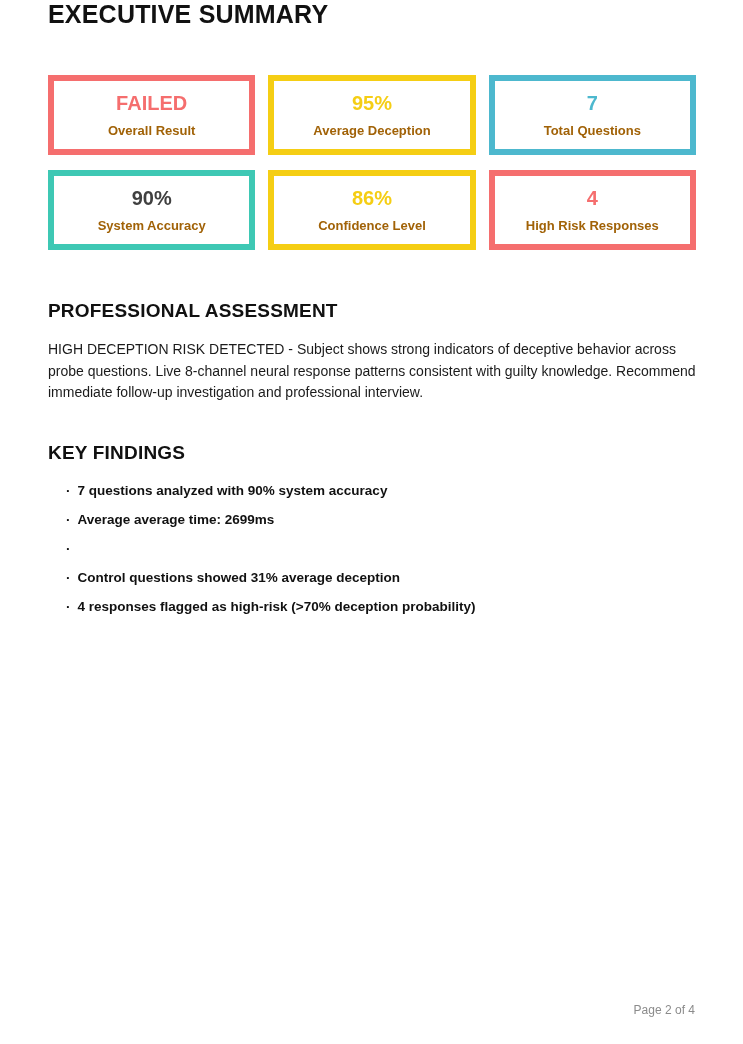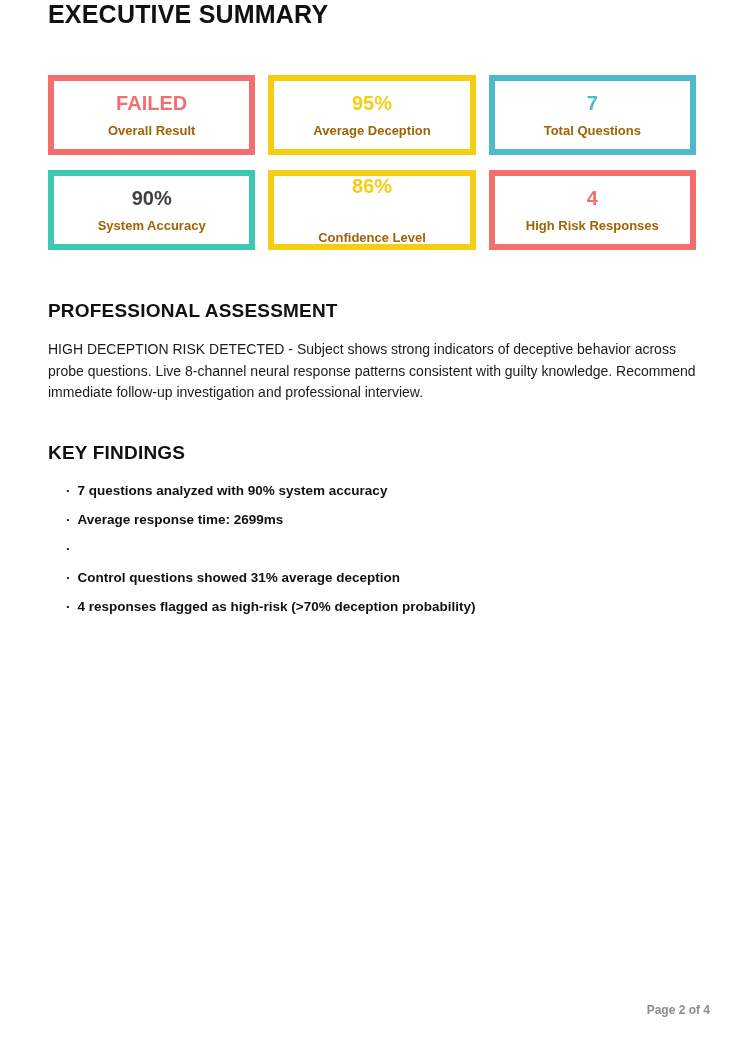--- a/index.html
+++ b/index.html
@@ -84,24 +84,24 @@
     color: #111111;
     line-height: 14.5px;
   }
   .finding-bullet {
     margin-right: 7px;
     font-weight: 700;
   }
 
   .page-footer {
     position: absolute;
-    right: 33px;
+    right: 48px;
     bottom: 27px;
     font-size: 12px;
-    font-weight: 700;
+    font-weight: 400;
     color: #8b8b8b;
   }
 </style>
 </head>
 <body>
 
 <div class="page">
   <div class="content">
 
     <h1 class="doc-title">EXECUTIVE SUMMARY</h1>
@@ -121,21 +121,21 @@
       <div class="stat-card" style="border-color: rgb(77, 184, 206);">
         <div class="stat-value" style="color: rgb(77, 184, 206);">7</div>
         <div class="stat-label">Total Questions</div>
       </div>
 
       <div class="stat-card" style="border-color: rgb(62, 200, 180);">
         <div class="stat-value" style="color: #404040;">90%</div>
         <div class="stat-label">System Accuracy</div>
       </div>
 
-      <div class="stat-card" style="border-color: rgb(245, 206, 20); justify-content: space-between;">
+      <div class="stat-card" style="border-color: rgb(245, 206, 20);">
         <div class="stat-value" style="color: rgb(245, 206, 20);">86%</div>
         <div class="stat-label">Confidence Level</div>
       </div>
 
       <div class="stat-card" style="border-color: rgb(245, 110, 110);">
         <div class="stat-value" style="color: rgb(245, 110, 110);">4</div>
         <div class="stat-label">High Risk Responses</div>
       </div>
 
     </div>
@@ -146,21 +146,21 @@
 
     <h2 class="section-heading findings-heading">KEY FINDINGS</h2>
 
     <ul class="findings-list">
       <li class="finding-item">
         <span class="finding-bullet">·</span>
         <span>7 questions analyzed with 90% system accuracy</span>
       </li>
       <li class="finding-item">
         <span class="finding-bullet">·</span>
-        <span>Average response time: 2699ms</span>
+        <span>Average average time: 2699ms</span>
       </li>
       <li class="finding-item">
         <span class="finding-bullet">·</span>
       </li>
       <li class="finding-item">
         <span class="finding-bullet">·</span>
         <span>Control questions showed 31% average deception</span>
       </li>
       <li class="finding-item">
         <span class="finding-bullet">·</span>

